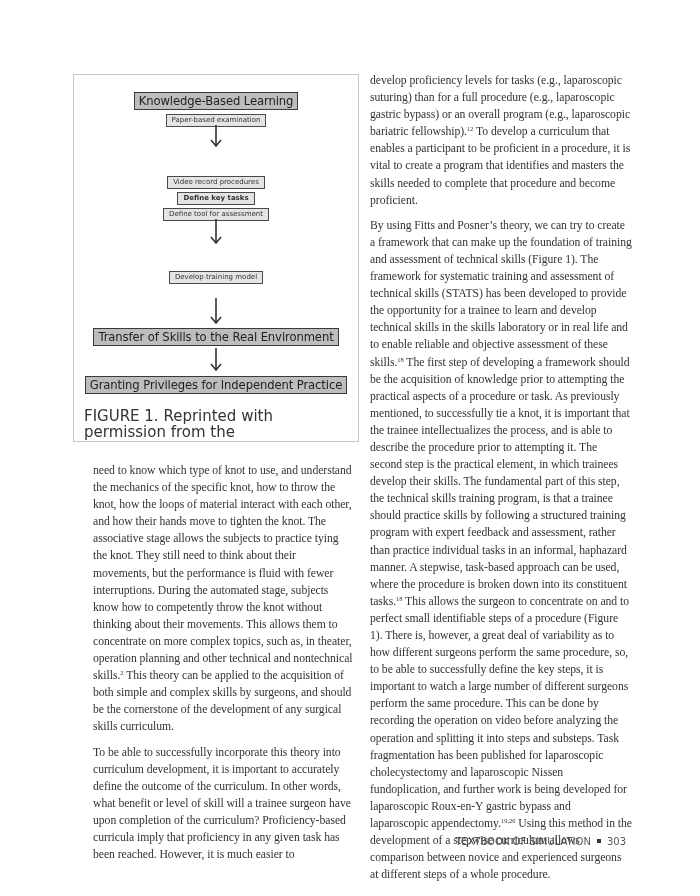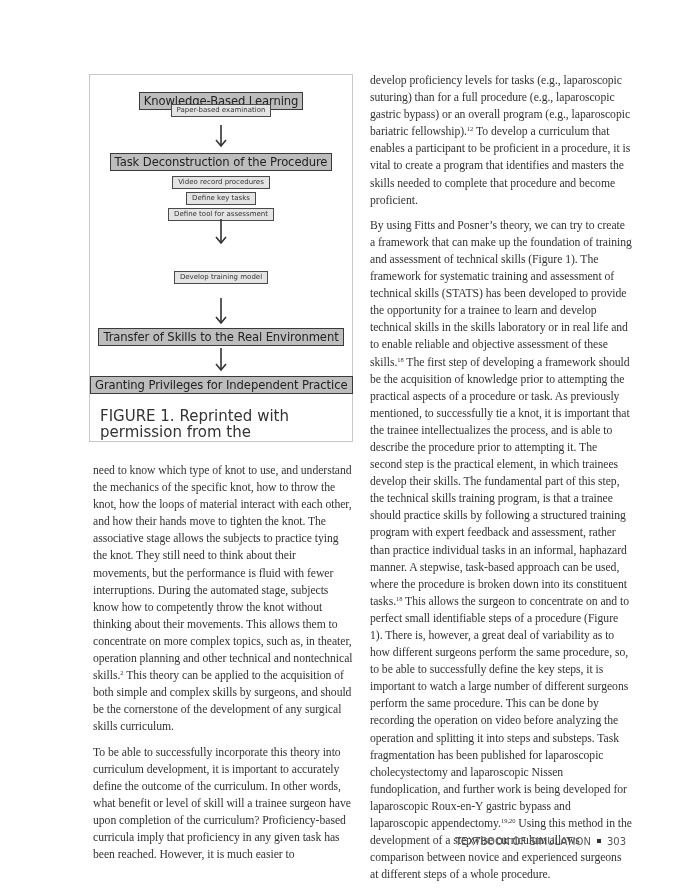--- a/index.html
+++ b/index.html
@@ -1,20 +1,20 @@
 <!DOCTYPE html>
 <html><head>
 <meta charset="utf-8">
 <style>
   html, body { margin: 0; padding: 0; background: #ffffff; }
   body { width: 700px; height: 896px; position: relative; overflow: hidden; font-family: "Liberation Serif", "DejaVu Serif", serif; color: #2b2b2b; }
 
   .figure-box {
-    position: absolute; left: 73px; top: 74px; width: 264px; height: 368px;
-    border: 1px solid #c8c8c8; box-sizing: border-box; background: #fff; margin-left: 16px;
+    position: absolute; left: 73px; top: 74px; width: 286px; height: 368px;
+    border: 1px solid #c8c8c8; box-sizing: border-box; background: #fff;
   }
   .fig { position: absolute; left: 0; width: 100%; text-align: center; }
   .main-box {
     display: inline-block; background: #bdbdbd; border: 1px solid #3a3a3a;
     font-family: "DejaVu Sans", "Liberation Sans", sans-serif; font-size: 11.6px;
     color: #222; padding: 1px 4px; line-height: 14px; white-space: nowrap; letter-spacing: -0.1px;
   }
   .sub-box {
     display: inline-block; background: #e4e4e4; border: 1px solid #4a4a4a;
     font-family: "DejaVu Sans", "Liberation Sans", sans-serif; font-size: 7px;
@@ -42,37 +42,34 @@
   }
   .footer .bullet { display: inline-block; width: 4px; height: 4px; background: #333; vertical-align: middle; margin: 0 6px 2px 6px; }
 </style>
 </head>
 <body>
 
 <div class="figure-box">
   <div class="fig" style="top:16px;">
     <span class="main-box">Knowledge-Based Learning</span>
   </div>
-  <div class="fig" style="top:23px;">
+  <div class="fig" style="top:33px;">
     <span class="sub-box">Paper-based examination</span>
   </div>
   <div class="arrow" style="top:48px;">
     <svg width="16" height="26" viewBox="0 0 16 26">
         <line x1="8" y1="2" x2="8" y2="23" stroke="#333" stroke-width="1.6"></line>
         <polyline points="3,17 8,23 13,17" fill="none" stroke="#333" stroke-width="1.6"></polyline>
       </svg>
   </div>
 
-  <div class="fig" style="top:77px;">
-    <span class="main-box">Task Deconstruction of the Procedure</span>
-  </div>
   <div class="fig" style="top:95px;">
     <span class="sub-box">Video record procedures</span>
   </div>
-  <div class="fig" style="top:111px;">
+  <div class="fig" style="top:111px;font-weight:bold;">
     <span class="sub-box">Define key tasks</span>
   </div>
   <div class="fig" style="top:127px;">
     <span class="sub-box">Define tool for assessment</span>
   </div>
   <div class="arrow" style="top:142px;">
     <svg width="16" height="29" viewBox="0 0 16 29">
         <line x1="8" y1="2" x2="8" y2="26" stroke="#333" stroke-width="1.6"></line>
         <polyline points="3,20 8,26 13,20" fill="none" stroke="#333" stroke-width="1.6"></polyline>
       </svg>

